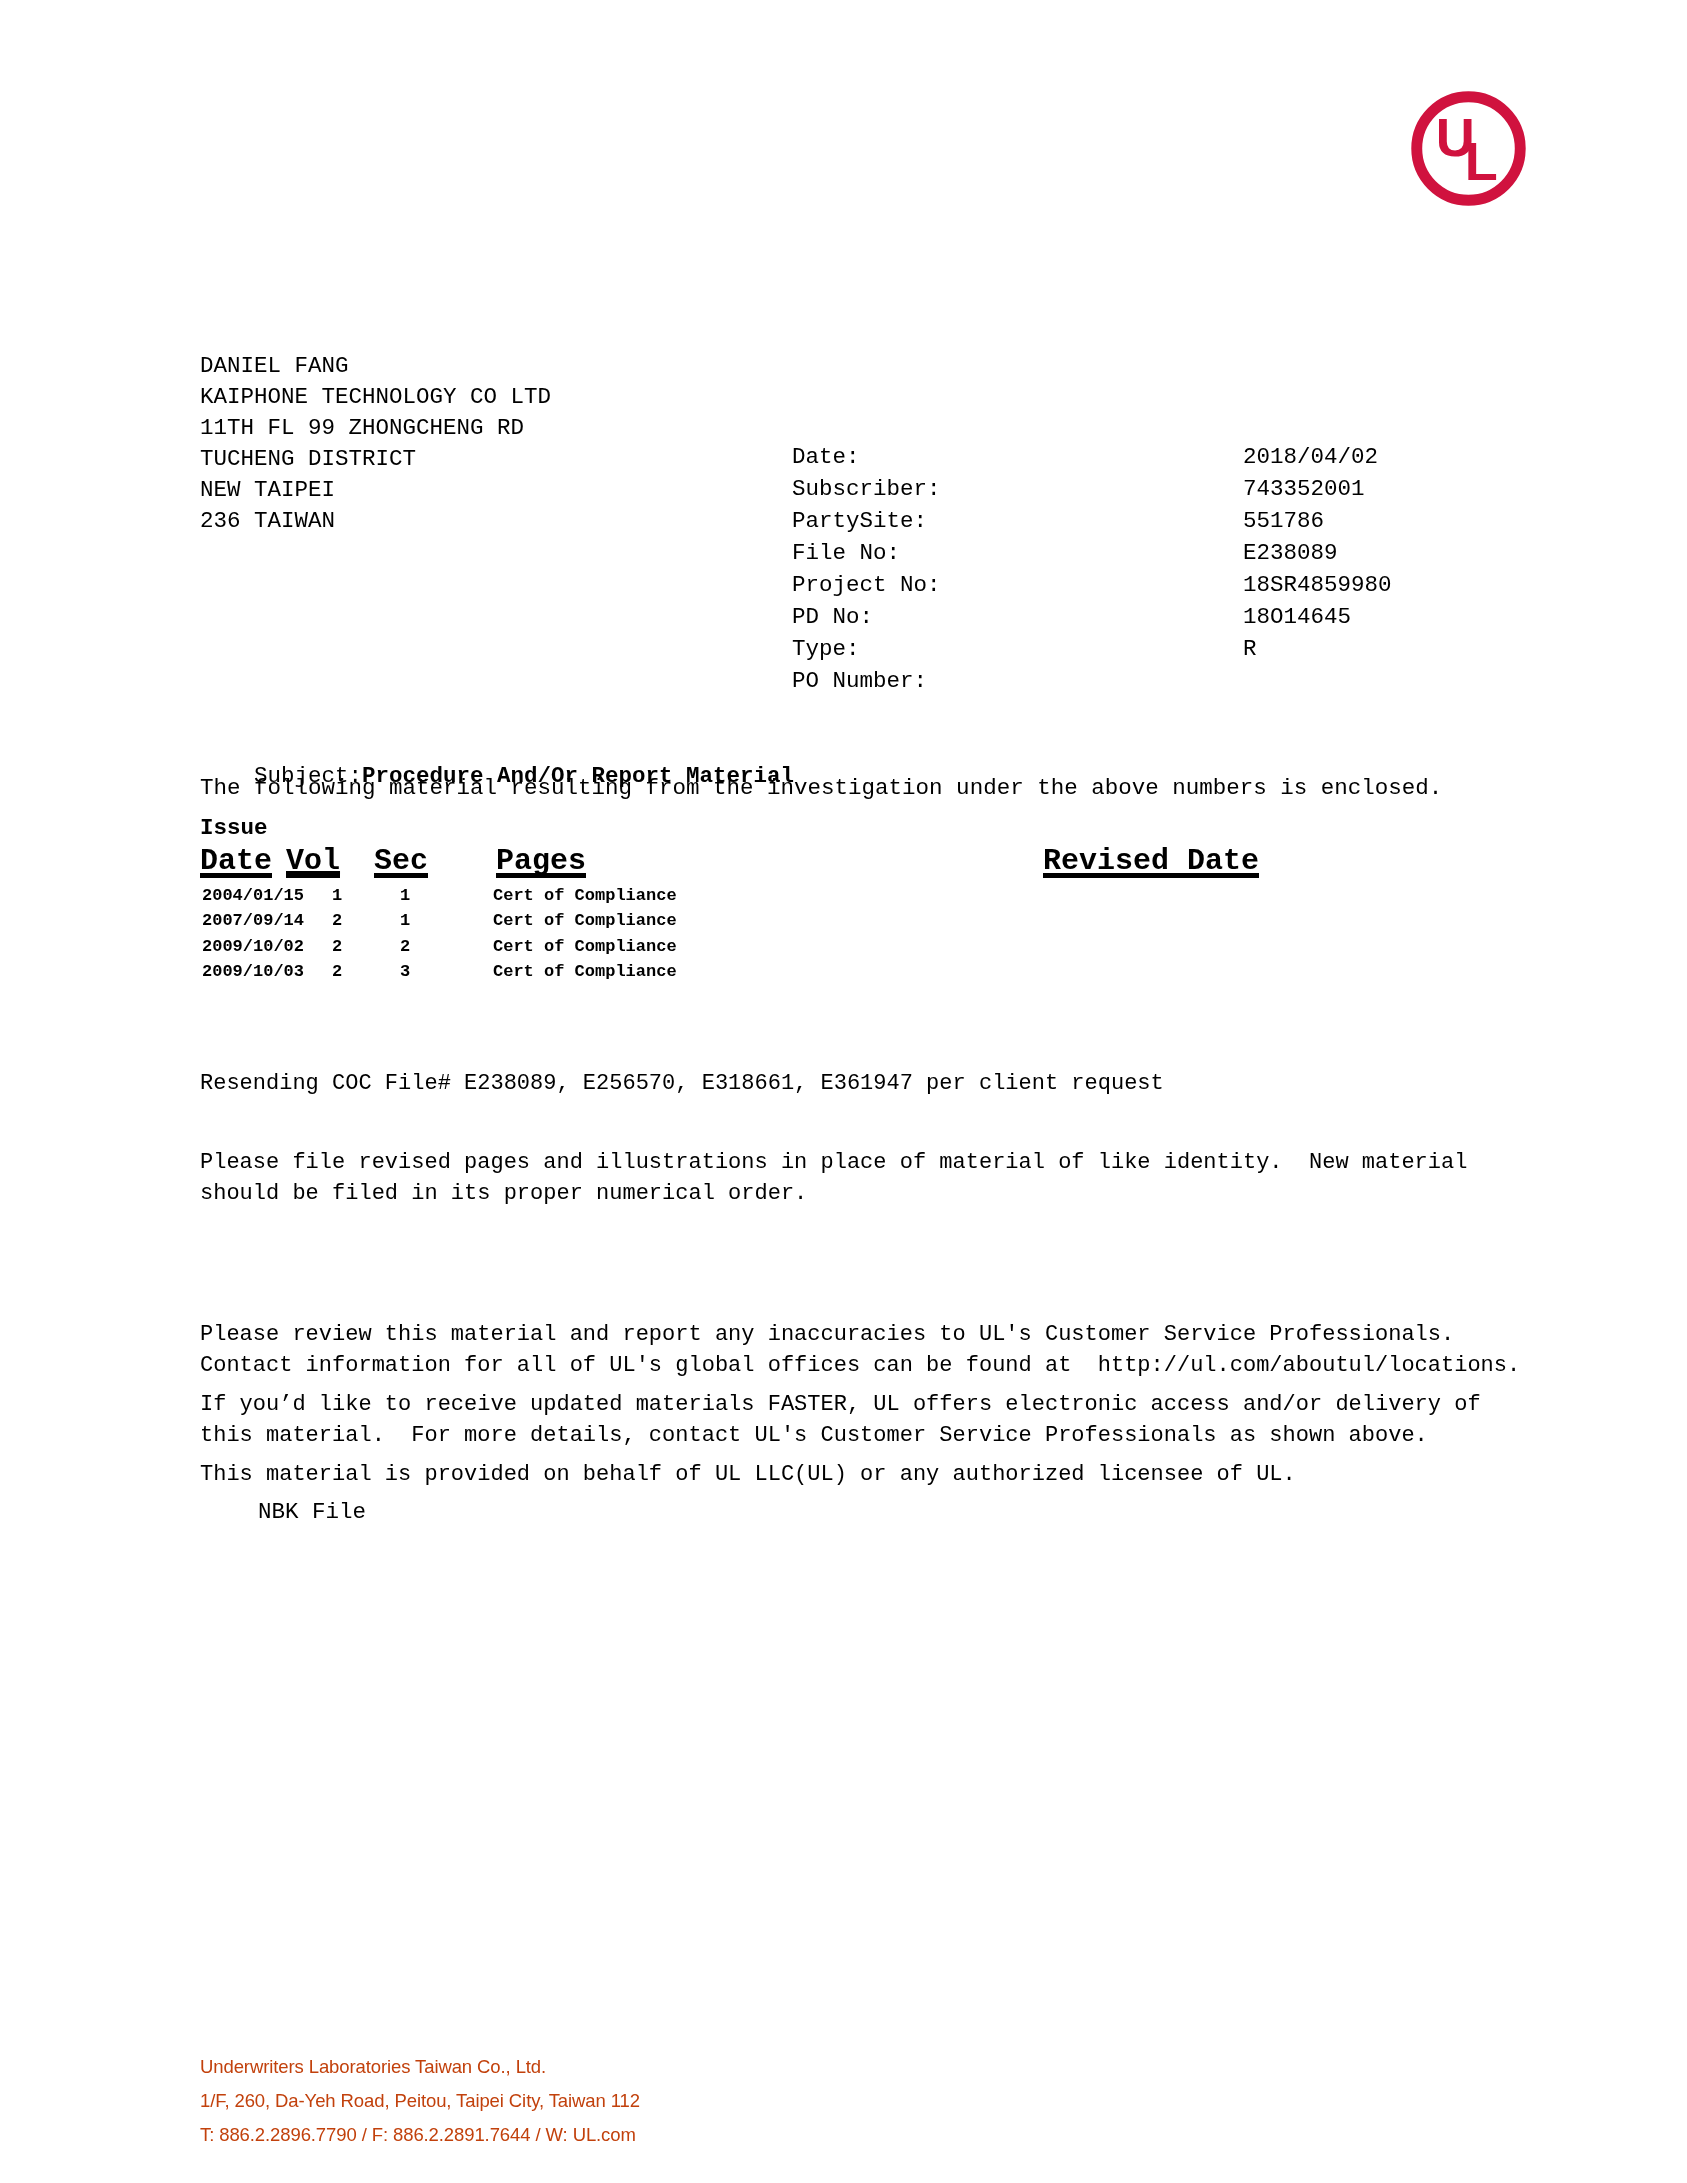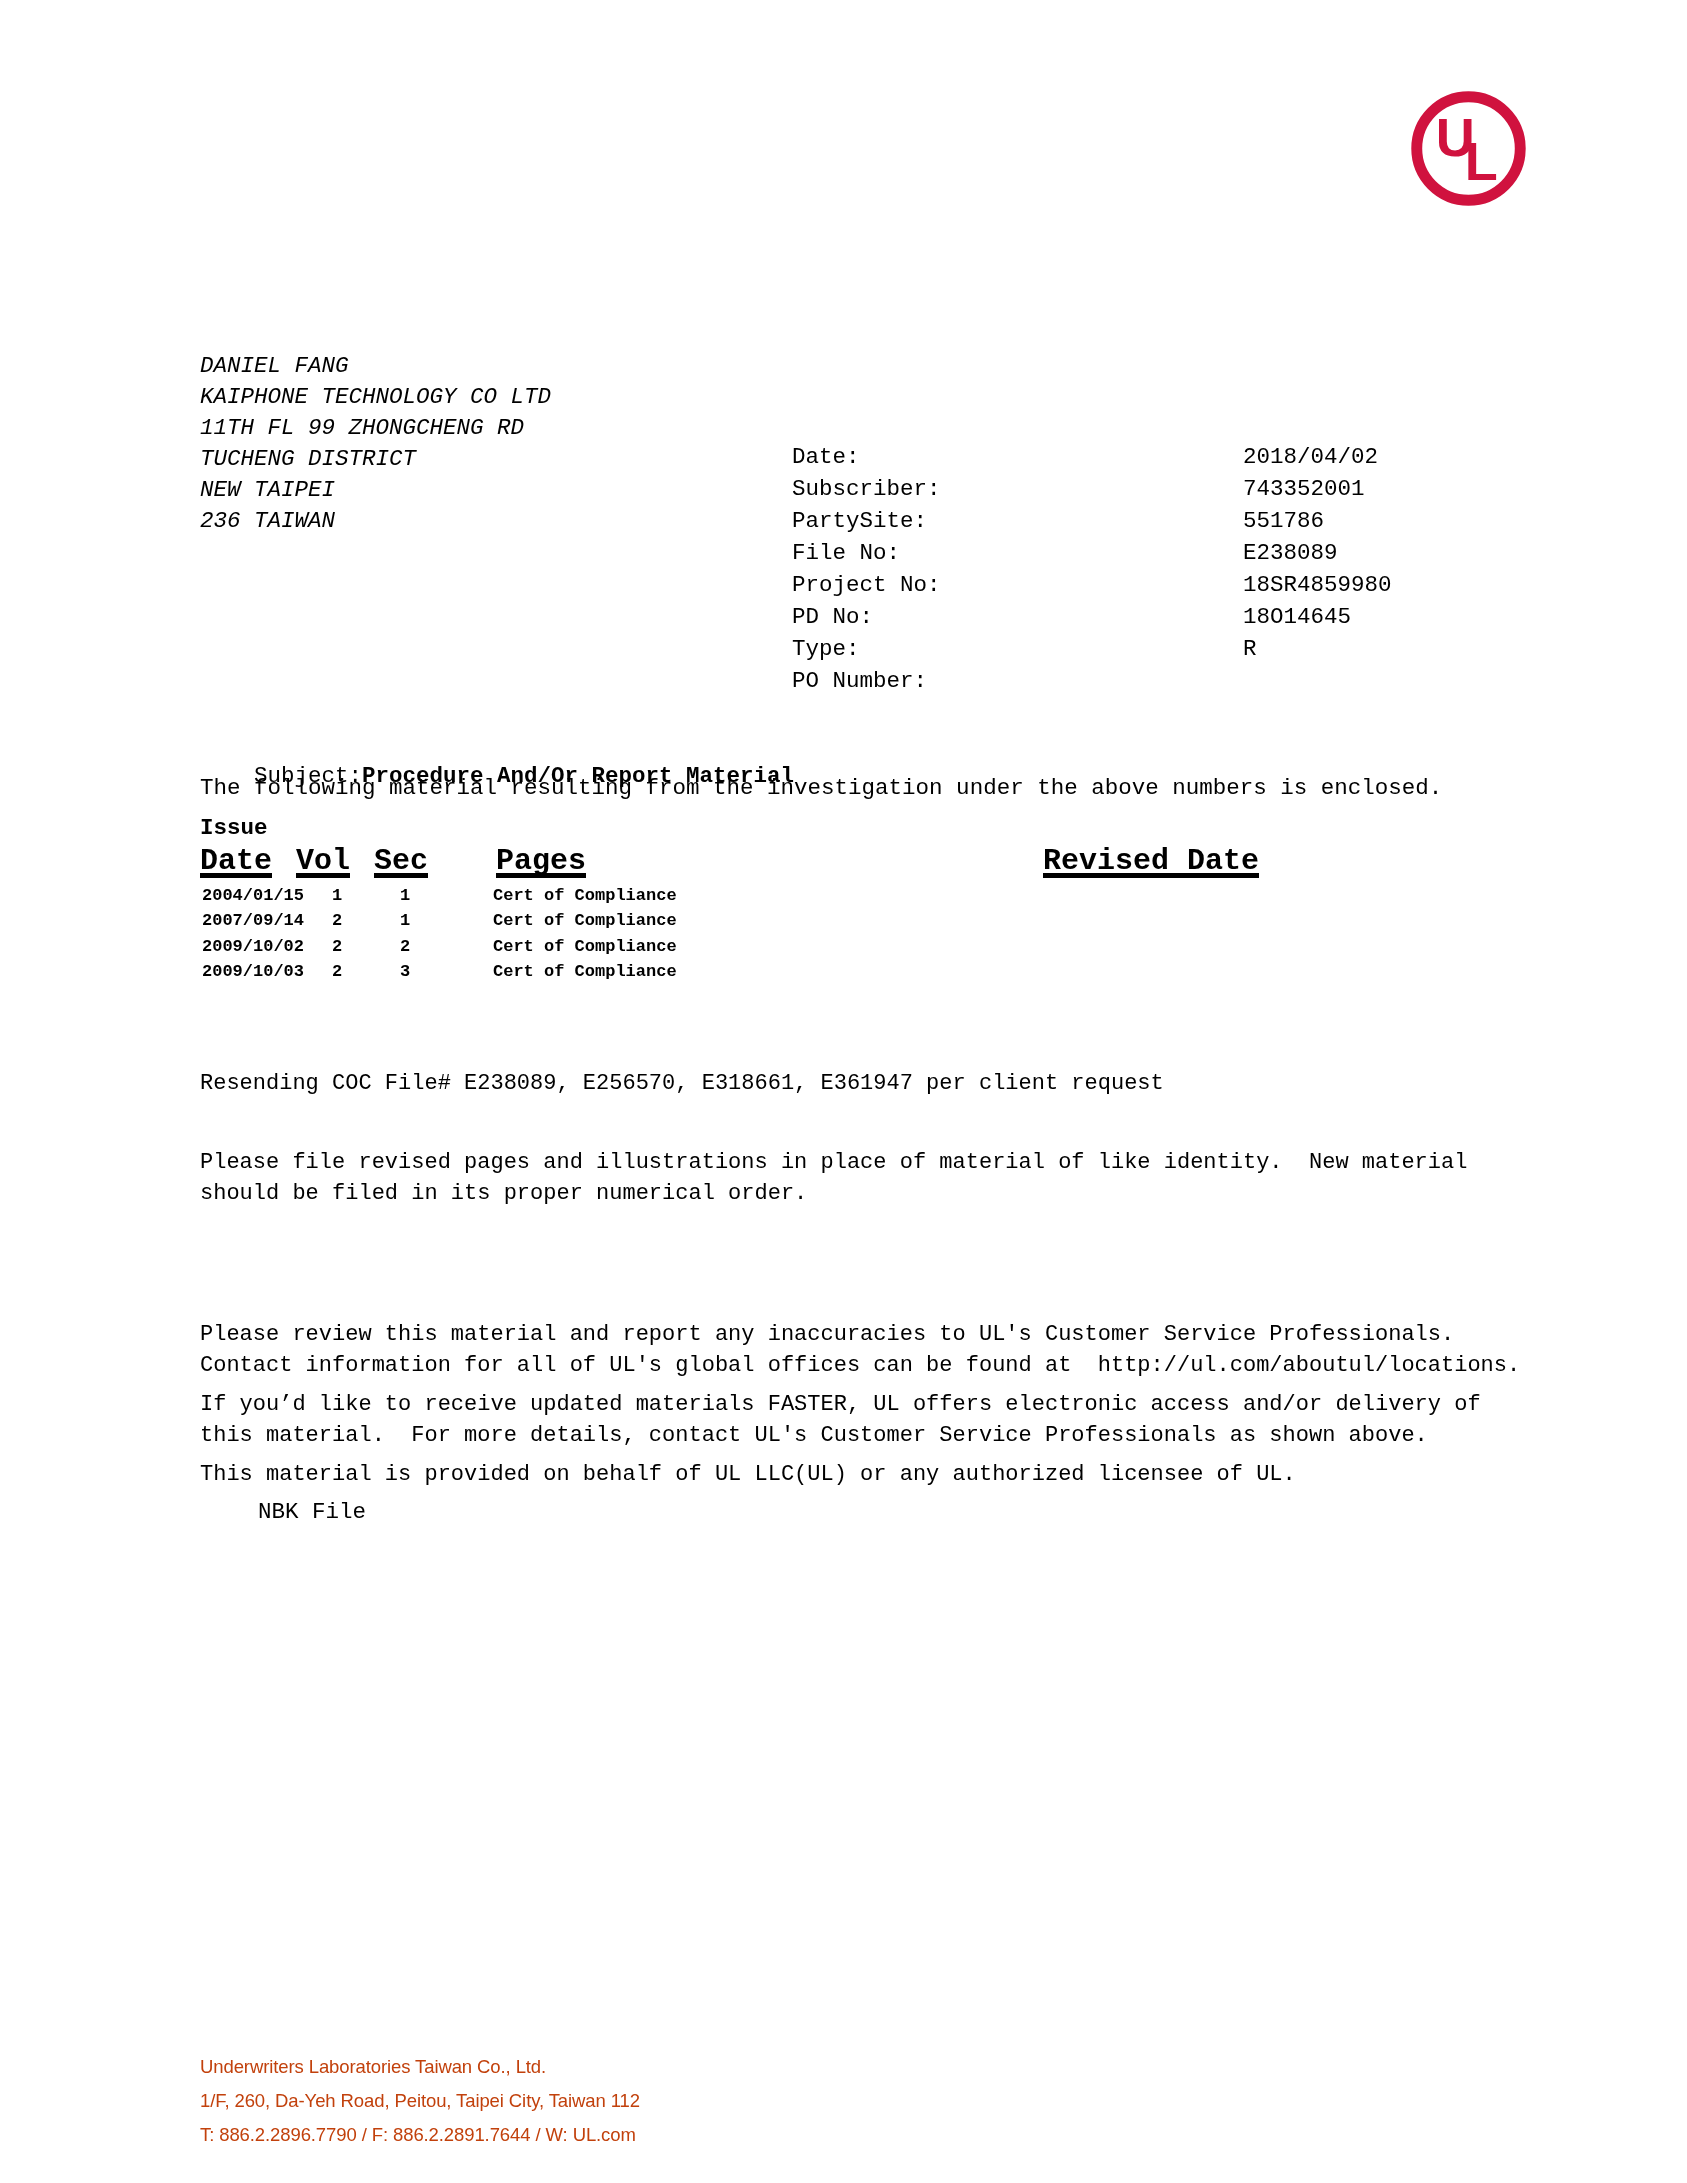--- a/index.html
+++ b/index.html
@@ -10,21 +10,21 @@
     background: #ffffff;
     color: #000;
     font-family: "Liberation Mono", "DejaVu Sans Mono", monospace;
     overflow: hidden;
   }
 
   
   .ul-logo { position: absolute; left: 1411px; top: 91px; width: 115px; height: 115px; }
 
   
-  .recipient { position: absolute; left: 200px; top: 351px; font-size: 22.5px; line-height: 31px; font-style: italic; }
+  .recipient { position: absolute; left: 200px; top: 351px; font-size: 22.5px; line-height: 31px; }
   .recipient div { white-space: pre; }
 
   
   .meta { position: absolute; left: 792px; top: 444px; }
   .meta-row { display: flex; height: 32px; align-items: baseline; font-size: 22.5px; }
   .meta-label { width: 397px; text-align: left; white-space: pre; }
   .meta-value { margin-left: 54px; white-space: pre; }
 
   
   .subject { position: absolute; left: 200px; top: 730px; font-size: 22.5px; line-height: 31px; white-space: pre; }
@@ -33,21 +33,21 @@
   .intro { position: absolute; left: 200px; top: 773px; font-size: 22.5px; line-height: 31px; white-space: pre; }
 
   
   .issue-title { position: absolute; left: 200px; top: 813px; font-size: 22.5px; font-weight: 700; line-height: 31px; }
   .th {
     position: absolute; top: 849px;
     font-size: 30px; font-weight: 700; line-height: 24px;
     border-bottom: 5.3px solid #000; white-space: pre;
   }
   .th-date    { left: 200px; }
-  .th-vol     { left: 296px; }
+  .th-vol     { left: 286px; text-decoration: underline; }
   .th-sec     { left: 374px; }
   .th-pages   { left: 496px; }
   .th-revised { left: 1043px; }
   .trow { position: absolute; left: 0; width: 100%; height: 25px; }
   .td { position: absolute; font-size: 17px; font-weight: 700; line-height: 25px; white-space: pre; }
   .td-date  { left: 202px; }
   .td-vol   { left: 332px; }
   .td-sec   { left: 400px; }
   .td-pages { left: 493px; }
   .td-revised { left: 1043px; }

